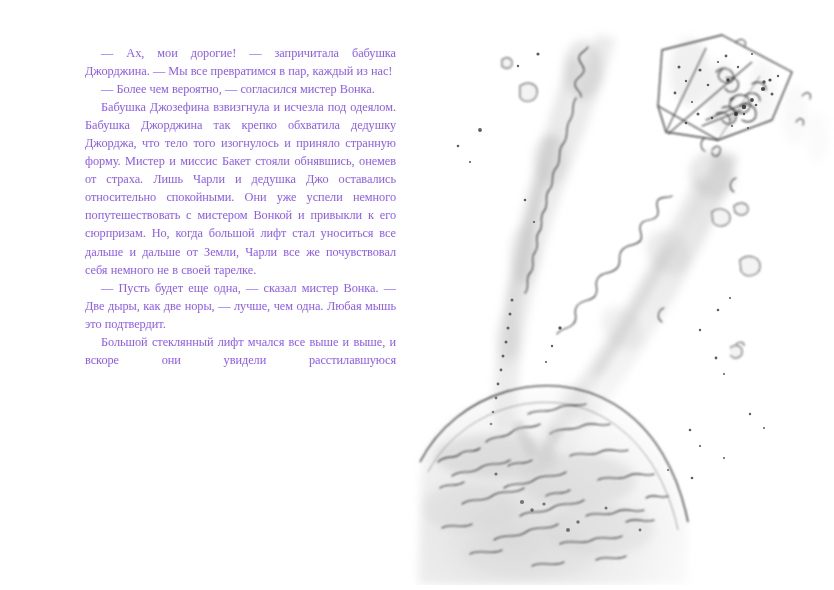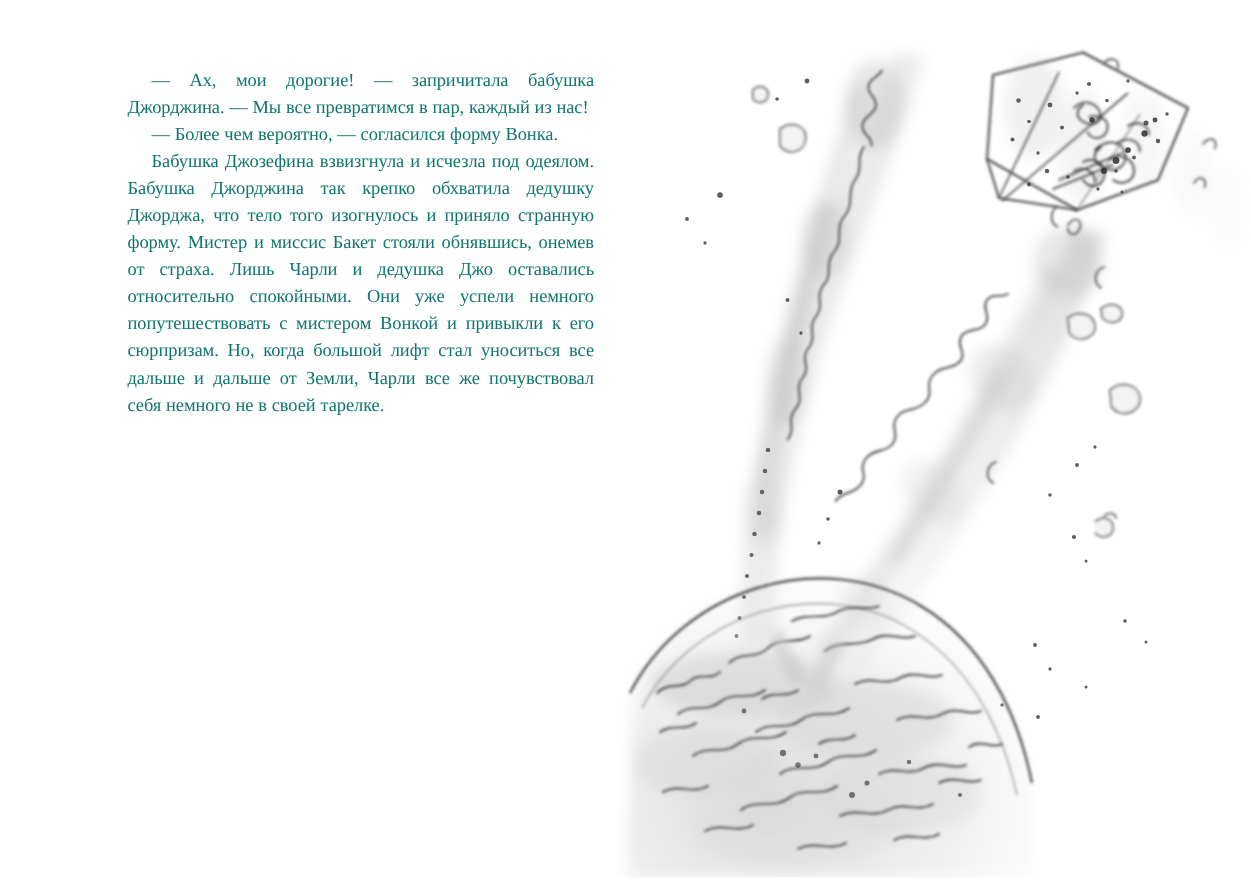--- a/index.html
+++ b/index.html
@@ -18,21 +18,21 @@
 
   
   #text-column {
     position: absolute;
     left: 85px;
     top: 44px;
     width: 311px;
   }
   .para {
     margin: 0;
-    color: #0f766e;
+    color: #8b5cf6;
     font-size: 12.3px;
     line-height: 18.05px;
     text-align: justify;
     text-align-last: left;
     text-indent: 16px;
     letter-spacing: -0.05px;
     word-spacing: 0.2px;
     -webkit-font-smoothing: antialiased;
   }
   .para.last-center { text-align-last: justify; }
@@ -59,22 +59,24 @@
   }
   #illustration svg { display: block; width: 100%; height: 100%; }
 </style>
 </head>
 <body>
 
 <div id="page">
 
   <div id="text-column">
     <p class="para">— Ах, мои дорогие! — запричитала бабушка Джорджина. — Мы все превратимся в пар, каждый из нас!</p>
-    <p class="para">— Более чем вероятно, — согласился форму Вонка.</p>
+    <p class="para">— Более чем вероятно, — согласился мистер Вонка.</p>
     <p class="para">Бабушка Джозефина взвизгнула и исчезла под одеялом. Бабушка Джорджина так крепко обхватила дедушку Джорджа, что тело того изогнулось и приняло странную форму. Мистер и миссис Бакет стояли обнявшись, онемев от страха. Лишь Чарли и дедушка Джо оставались относительно спокойными. Они уже успели немного попутешествовать с мистером Вонкой и привыкли к его сюрпризам. Но, когда большой лифт стал уноситься все дальше и дальше от Земли, Чарли все же почувствовал себя немного не в своей тарелке.</p>
+    <p class="para">— Пусть будет еще одна, — сказал мистер Вонка. — Две дыры, как две норы, — лучше, чем одна. Любая мышь это подтвердит.</p>
+    <p class="para last-center">Большой стеклянный лифт мчался все выше и выше, и вскоре они увидели расстилавшуюся</p>
   </div>
 
 
   <div id="illustration">
     <svg viewBox="0 0 434 575" xmlns="http://www.w3.org/2000/svg">
       <defs>
 
         <linearGradient id="washL" x1="0" y1="0" x2="1" y2="1">
           <stop offset="0%" stop-color="#b9b9b9" stop-opacity="0.55"></stop>
           <stop offset="45%" stop-color="#cdcdcd" stop-opacity="0.40"></stop>

